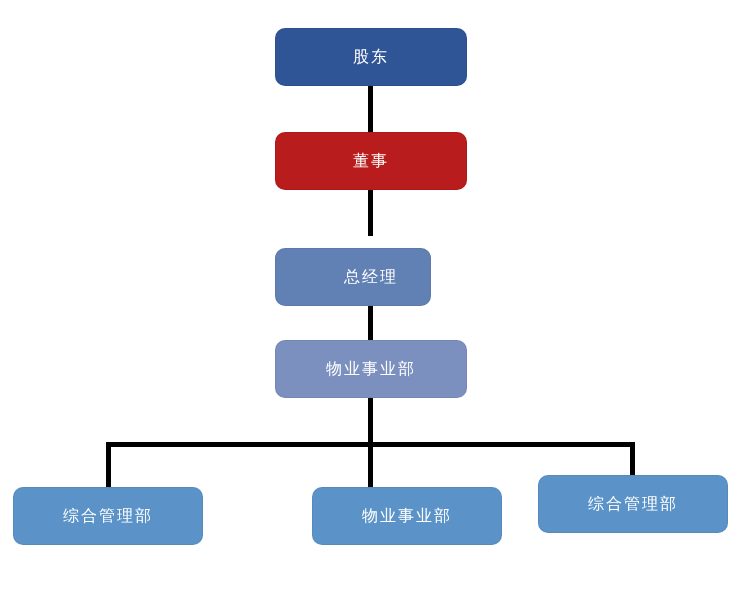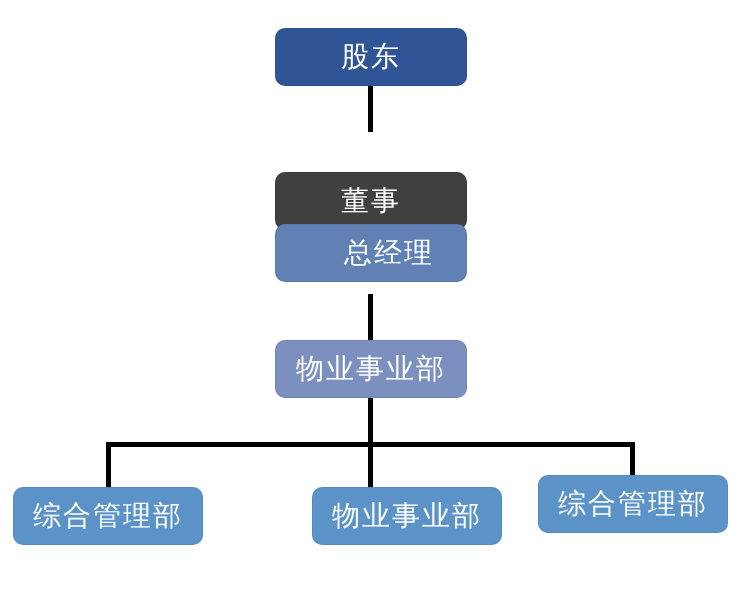--- a/index.html
+++ b/index.html
@@ -15,29 +15,29 @@
     font-family: "DejaVu Sans", "Liberation Sans", sans-serif;
     overflow: hidden;
   }
   .node {
     position: absolute;
     border-radius: 10px;
     display: flex;
     align-items: center;
     justify-content: center;
     color: #ffffff;
-    font-size: 28px;
+    font-size: 16px;
     letter-spacing: 2px;
     box-sizing: border-box;
     border: 1px solid rgba(0,0,0,0.06);
   }
   
   .n-shareholder { left: 275px; top: 28px;  width: 192px; height: 58px; }
   .n-director    { left: 275px; top: 132px; width: 192px; height: 58px; }
-  .n-gm          { left: 275px; top: 224px; width: 192px; height: 58px; padding-left: 36px; }
+  .n-gm          { left: 275px; top: 248px; width: 156px; height: 58px; padding-left: 36px; }
   .n-dgm         { left: 275px; top: 340px; width: 192px; height: 58px; }
   
   .n-eng   { left: 13px;  top: 487px; width: 190px; height: 58px; }
   .n-prop  { left: 276px; top: 487px; width: 190px; height: 58px; }
   .n-admin { left: 538px; top: 475px; width: 190px; height: 58px; }
 
   .connector {
     position: absolute;
     background: #000000;
   }
@@ -64,21 +64,21 @@
   <div class="connector c-v4" style="background-color: rgb(0, 0, 0);"></div>
   <div class="connector c-h" style="background-color: rgb(0, 0, 0);"></div>
   <div class="connector c-d1" style="background-color: rgb(0, 0, 0);"></div>
   <div class="connector c-d2" style="background-color: rgb(0, 0, 0);"></div>
   <div class="connector c-d3" style="background-color: rgb(0, 0, 0);"></div>
 
   <div class="node n-shareholder" style="background-color: rgb(47, 85, 151);">
     <span>股东</span>
   </div>
 
-  <div class="node n-director" style="background-color: #404040; margin-top: 40px;">
+  <div class="node n-director" style="background-color: #b91c1c;">
     <span>董事</span>
   </div>
 
   <div class="node n-gm" style="background-color: rgb(97, 129, 180);">
     <span>总经理</span>
   </div>
 
   <div class="node n-dgm" style="background-color: rgb(123, 144, 190);">
     <span>物业事业部</span>
   </div>

